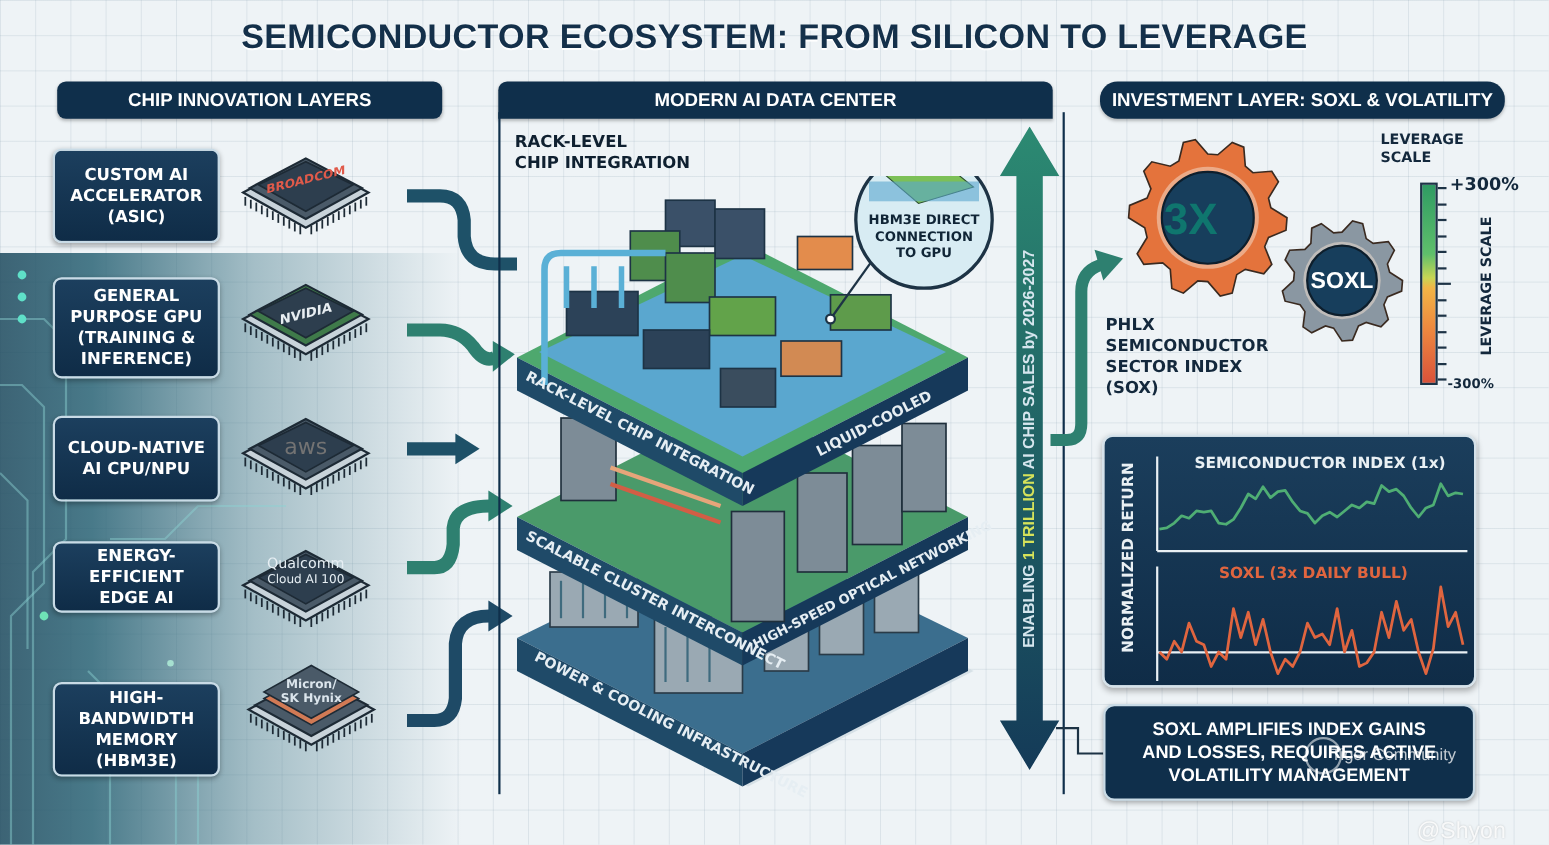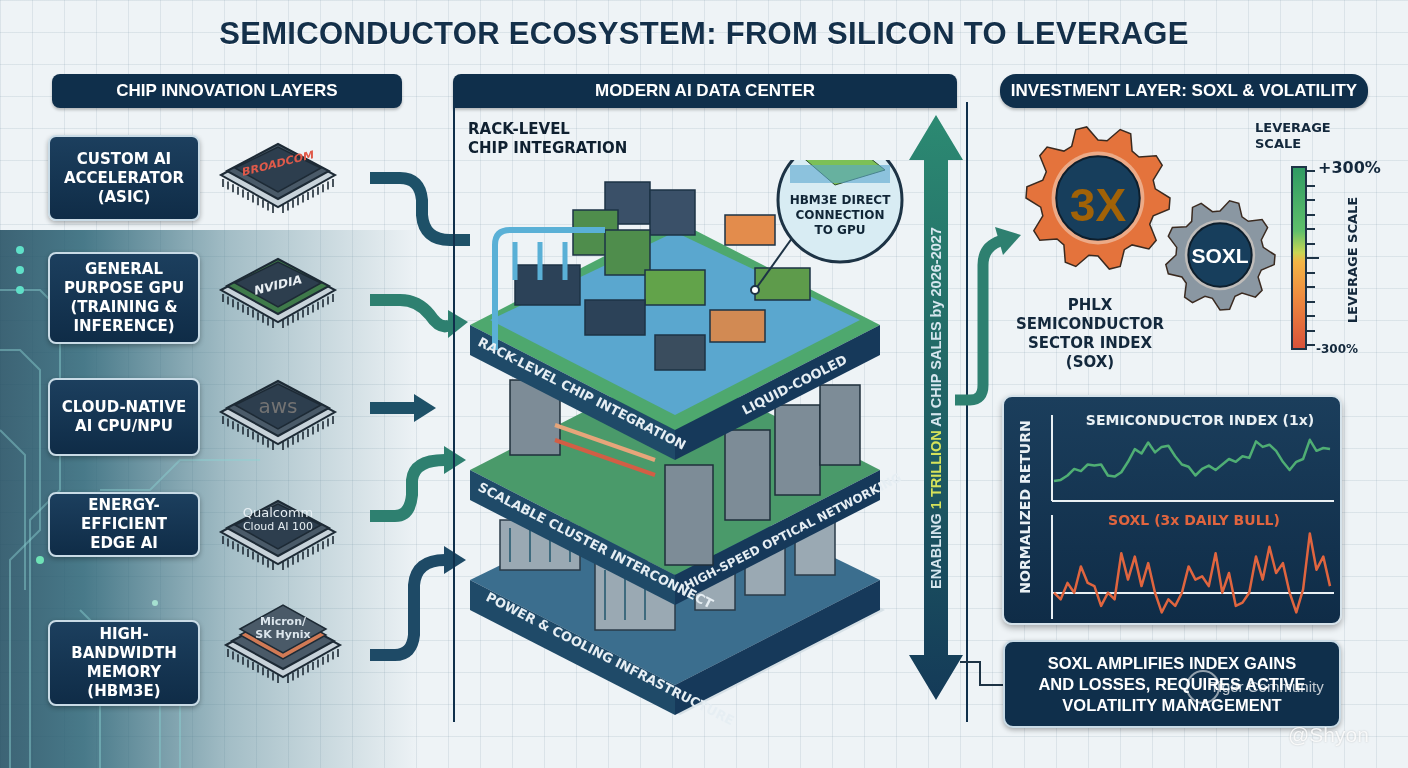--- a/index.html
+++ b/index.html
@@ -67,22 +67,22 @@
     position: absolute; left: 906px; top: 115px; width: 60px; height: 585px;
   }
   .vert-text {
     position: absolute; left: 936px; top: 408px;
     transform: translate(-50%, -50%) rotate(-90deg);
     white-space: nowrap; color: #d6e6ee; font-weight: 700; font-size: 14.5px;
     font-family: "Liberation Sans", sans-serif;
   }
   .vert-text .hl { color: #d6e25a; }
   .gear-label {
-    position: absolute; left: 1005px; top: 286px; width: 170px; text-align: center;
-    font-weight: 700; font-size: 15px; line-height: 19px; color: #13283c; margin-top: 10px;
+    position: absolute; left: 1005px; top: 286px; width: 170px; 
+    font-weight: 700; font-size: 15px; line-height: 19px; color: #13283c;
   }
   .scale-title {
     position: absolute; left: 1255px; top: 120px; width: 90px; text-align: left;
     font-weight: 700; font-size: 13px; line-height: 16px; color: #13283c;
   }
   .scale-bar {
     position: absolute; left: 1291px; top: 166px; width: 16px; height: 184px;
     border: 2px solid #1d3346;
     background: linear-gradient(180deg, #2f9b63 0%, #5fbf6b 35%, #c8d654 47%, #f2b546 52%, #ee8a3f 72%, #d9523a 100%);
   }
@@ -107,21 +107,21 @@
     color: #fff; font-weight: 700; font-size: 16.5px; line-height: 21px;
     font-family: "Liberation Sans", sans-serif;
     display: flex; align-items: center; justify-content: center; text-align: center;
     box-shadow: 0 2px 5px rgba(0,0,0,0.3);
   }
   .watermark-1 {
     position: absolute; left: 1210px; top: 678px; font-size: 15px; color: rgba(255,255,255,0.75);
     font-family: "Liberation Sans", sans-serif;
   }
   .watermark-2 {
-    position: absolute; left: 1288px; top: 723px; font-size: 21px; color: rgba(255,255,255,0.85);
+    position: absolute; left: 1288px; top: 744px; font-size: 21px; color: rgba(255,255,255,0.85);
     font-family: "Liberation Sans", sans-serif;
     text-shadow: 0 0 2px rgba(0,0,0,0.2);
   }
   .wm-logo {
     position: absolute; left: 1186px; top: 670px; width: 34px; height: 34px; border-radius: 50%;
     border: 2px solid rgba(255,255,255,0.55);
   }
   .circuit { position: absolute; left: 0; top: 230px; }
 </style>
 </head>
@@ -488,21 +488,21 @@
       <path d="M72.0 0.0 L71.1 11.3 L55.2 17.9 L51.7 26.3 L58.2 42.3 L50.9 50.9 L34.1 46.9 L26.3 51.7 L22.2 68.5 L11.3 71.1 L0.0 58.0 L-9.1 57.3 L-22.2 68.5 L-32.7 64.2 L-34.1 46.9 L-41.0 41.0 L-58.2 42.3 L-64.2 32.7 L-55.2 17.9 L-57.3 9.1 L-72.0 0.0 L-71.1 -11.3 L-55.2 -17.9 L-51.7 -26.3 L-58.2 -42.3 L-50.9 -50.9 L-34.1 -46.9 L-26.3 -51.7 L-22.2 -68.5 L-11.3 -71.1 L-0.0 -58.0 L9.1 -57.3 L22.2 -68.5 L32.7 -64.2 L34.1 -46.9 L41.0 -41.0 L58.2 -42.3 L64.2 -32.7 L55.2 -17.9 L57.3 -9.1 L72.0 -0.0 Z" fill="#e4733c" stroke="#3a2a20" stroke-width="1.5"></path>
       <circle r="46.400000000000006" fill="#f3e2d2" opacity="0.5"></circle>
       <circle r="41.76" fill="#173e5c" stroke="#0d1e2c" stroke-width="2"></circle>
     </g>
   <g transform="translate(200,135)">
       <path d="M55.0 0.0 L54.2 9.6 L41.3 15.0 L38.1 22.0 L42.1 35.4 L35.4 42.1 L22.0 38.1 L15.0 41.3 L9.6 54.2 L0.0 55.0 L-7.6 43.3 L-15.0 41.3 L-27.5 47.6 L-35.4 42.1 L-33.7 28.3 L-38.1 22.0 L-51.7 18.8 L-54.2 9.6 L-44.0 0.0 L-43.3 -7.6 L-51.7 -18.8 L-47.6 -27.5 L-33.7 -28.3 L-28.3 -33.7 L-27.5 -47.6 L-18.8 -51.7 L-7.6 -43.3 L-0.0 -44.0 L9.6 -54.2 L18.8 -51.7 L22.0 -38.1 L28.3 -33.7 L42.1 -35.4 L47.6 -27.5 L41.3 -15.0 L43.3 -7.6 L55.0 -0.0 Z" fill="#8a97a2" stroke="#3a2a20" stroke-width="1.5"></path>
       <circle r="35.2" fill="#f3e2d2" opacity="0.5"></circle>
       <circle r="31.68" fill="#173e5c" stroke="#0d1e2c" stroke-width="2"></circle>
     </g>
 </svg>
-<div style="position:absolute;left:1058px;top:178px;width:80px;text-align:center;font-size:46px;font-weight:700;color:#a16207;font-family:'Liberation Sans',sans-serif;">3X</div>
+<div style="position:absolute;left:1058px;top:178px;width:80px;font-size:40px;font-weight:700;color:#0f766e;font-family:'Liberation Sans',sans-serif;">3X</div>
 <div style="position:absolute;left:1180px;top:244px;width:80px;text-align:center;font-size:21px;font-weight:700;color:#fff;font-family:'Liberation Sans',sans-serif;">SOXL</div>
 
 <div class="gear-label">
   <div>PHLX</div>
   <div>SEMICONDUCTOR</div>
   <div>SECTOR INDEX</div>
   <div>(SOX)</div>
 </div>
 
 <div class="scale-title">

